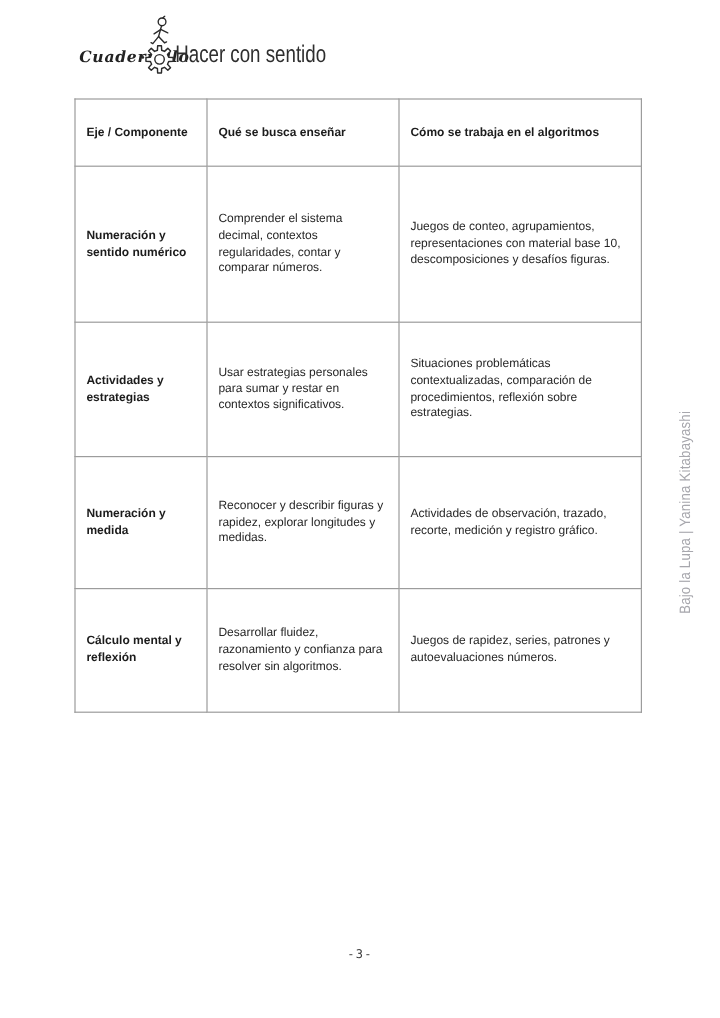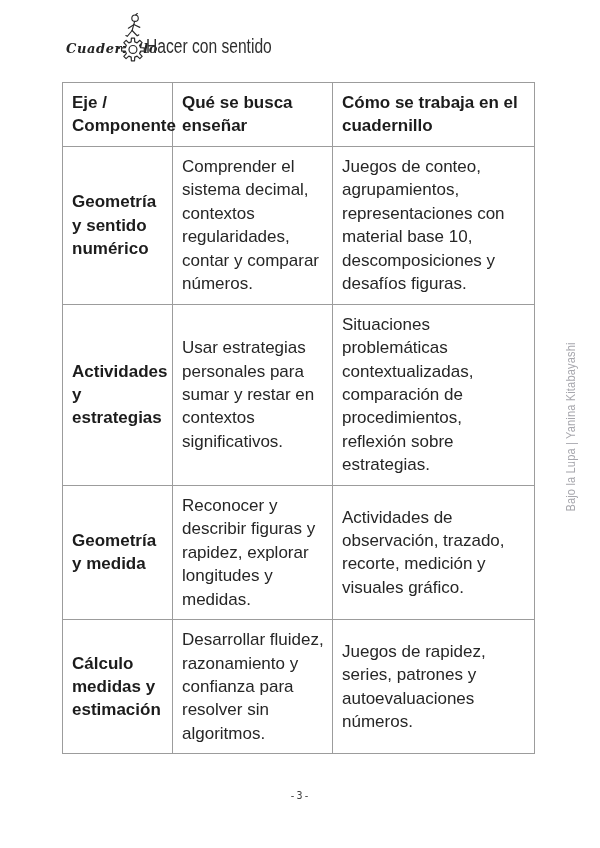--- a/index.html
+++ b/index.html
@@ -35,21 +35,21 @@
     letter-spacing: 0px;
     white-space: nowrap;
   }
 
   
   table.curriculum {
     position: absolute; left: 62px; top: 82px;
     width: 472px;
     border-collapse: collapse;
     table-layout: fixed;
-    font-size: 17px;
+    font-size: 10px;
     line-height: 1.38;
     color: #262626;
   }
   table.curriculum col.c1 { width: 110px; }
   table.curriculum col.c2 { width: 160px; }
   table.curriculum col.c3 { width: 202px; }
   table.curriculum td, table.curriculum th {
     border: 1px solid #9c9c9c;
     vertical-align: middle;
     text-align: left;
@@ -125,39 +125,39 @@
   <table class="curriculum">
     <colgroup>
         <col class="c1">
         <col class="c2">
         <col class="c3">
       </colgroup>
     <tbody>
       <tr class="hdr">
         <th>Eje / Componente</th>
         <th>Qué se busca enseñar</th>
-        <th>Cómo se trabaja en el cuadernillo</th>
+        <th>Cómo se trabaja en el algoritmos</th>
       </tr>
       <tr class="row-0">
-        <td class="component">Geometría y sentido numérico</td>
+        <td class="component">Numeración y sentido numérico</td>
         <td>Comprender el sistema decimal, contextos regularidades, contar y comparar números.</td>
         <td>Juegos de conteo, agrupamientos, representaciones con material base 10, descomposiciones y desafíos figuras.</td>
       </tr>
       <tr class="row-1">
         <td class="component">Actividades y estrategias</td>
         <td>Usar estrategias personales para sumar y restar en contextos significativos.</td>
         <td>Situaciones problemáticas contextualizadas, comparación de procedimientos, reflexión sobre estrategias.</td>
       </tr>
       <tr class="row-2">
-        <td class="component">Geometría y medida</td>
+        <td class="component">Numeración y medida</td>
         <td>Reconocer y describir figuras y rapidez, explorar longitudes y medidas.</td>
-        <td>Actividades de observación, trazado, recorte, medición y visuales gráfico.</td>
+        <td>Actividades de observación, trazado, recorte, medición y registro gráfico.</td>
       </tr>
       <tr class="row-3">
-        <td class="component">Cálculo medidas y estimación</td>
+        <td class="component">Cálculo mental y reflexión</td>
         <td>Desarrollar fluidez, razonamiento y confianza para resolver sin algoritmos.</td>
         <td>Juegos de rapidez, series, patrones y autoevaluaciones números.</td>
       </tr>
     </tbody>
   </table>
 
   <div class="sidebar-credit">Bajo la Lupa | Yanina Kitabayashi</div>
 
   <div class="page-number">-3-</div>
 

